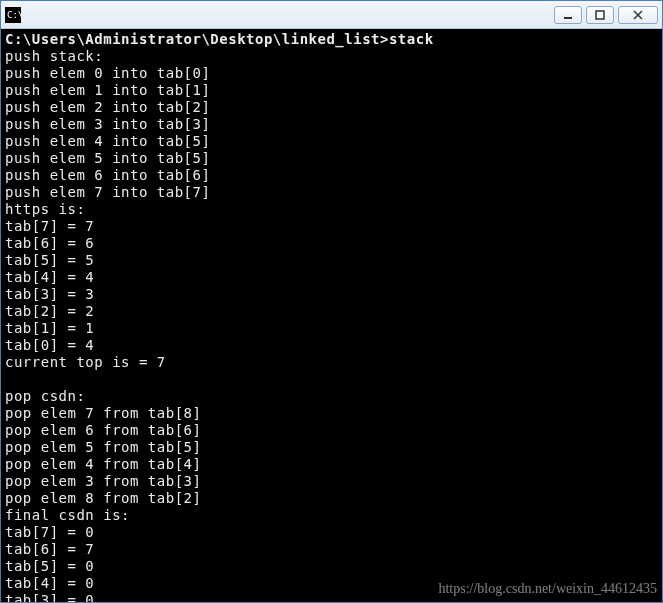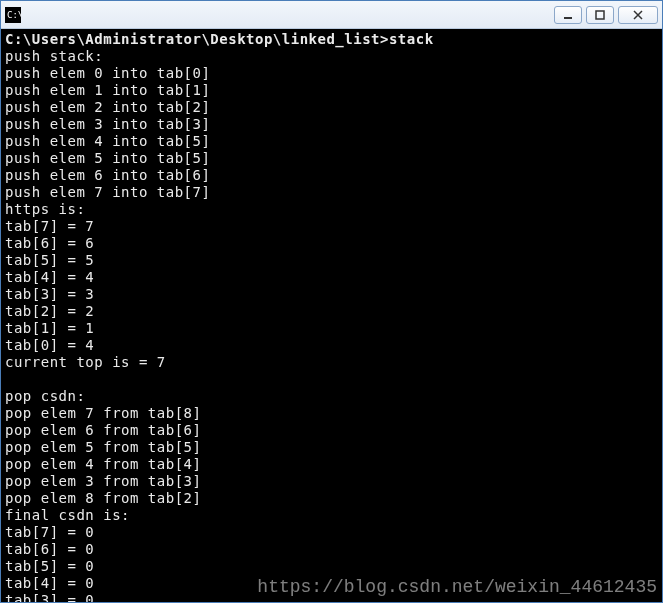--- a/index.html
+++ b/index.html
@@ -69,22 +69,22 @@
     overflow: hidden;
     position: relative;
     letter-spacing: 0.5px;
   }
   .terminal .prompt-line { color: #eaeaea; font-weight: bold; }
   .watermark {
     position: absolute;
     right: 6px;
     bottom: 6px;
     color: rgba(230,230,230,0.55);
-    font-family: Liberation Mono, monospace;
-    font-size: 18px;
+    font-family: Liberation Serif, serif;
+    font-size: 14px;
     pointer-events: none;
   }
 </style>
 </head>
 <body>
 
 <div class="window">
   <div class="titlebar">
     <span class="cmd-icon">
       <svg width="16" height="16" viewBox="0 0 16 16">
@@ -134,21 +134,21 @@
 
 <span>pop csdn:</span>
 <span>pop elem 7 from tab[8]</span>
 <span>pop elem 6 from tab[6]</span>
 <span>pop elem 5 from tab[5]</span>
 <span>pop elem 4 from tab[4]</span>
 <span>pop elem 3 from tab[3]</span>
 <span>pop elem 8 from tab[2]</span>
 <span>final csdn is:</span>
 <span>tab[7] = 0</span>
-<span>tab[6] = 0</span>
+<span>tab[6] = 7</span>
 <span>tab[5] = 0</span>
 <span>tab[4] = 0</span>
 <span>tab[3] = 0</span>
 
   </div>
 </div>
 
 <div class="watermark">https://blog.csdn.net/weixin_44612435</div>
 
 </body></html>

